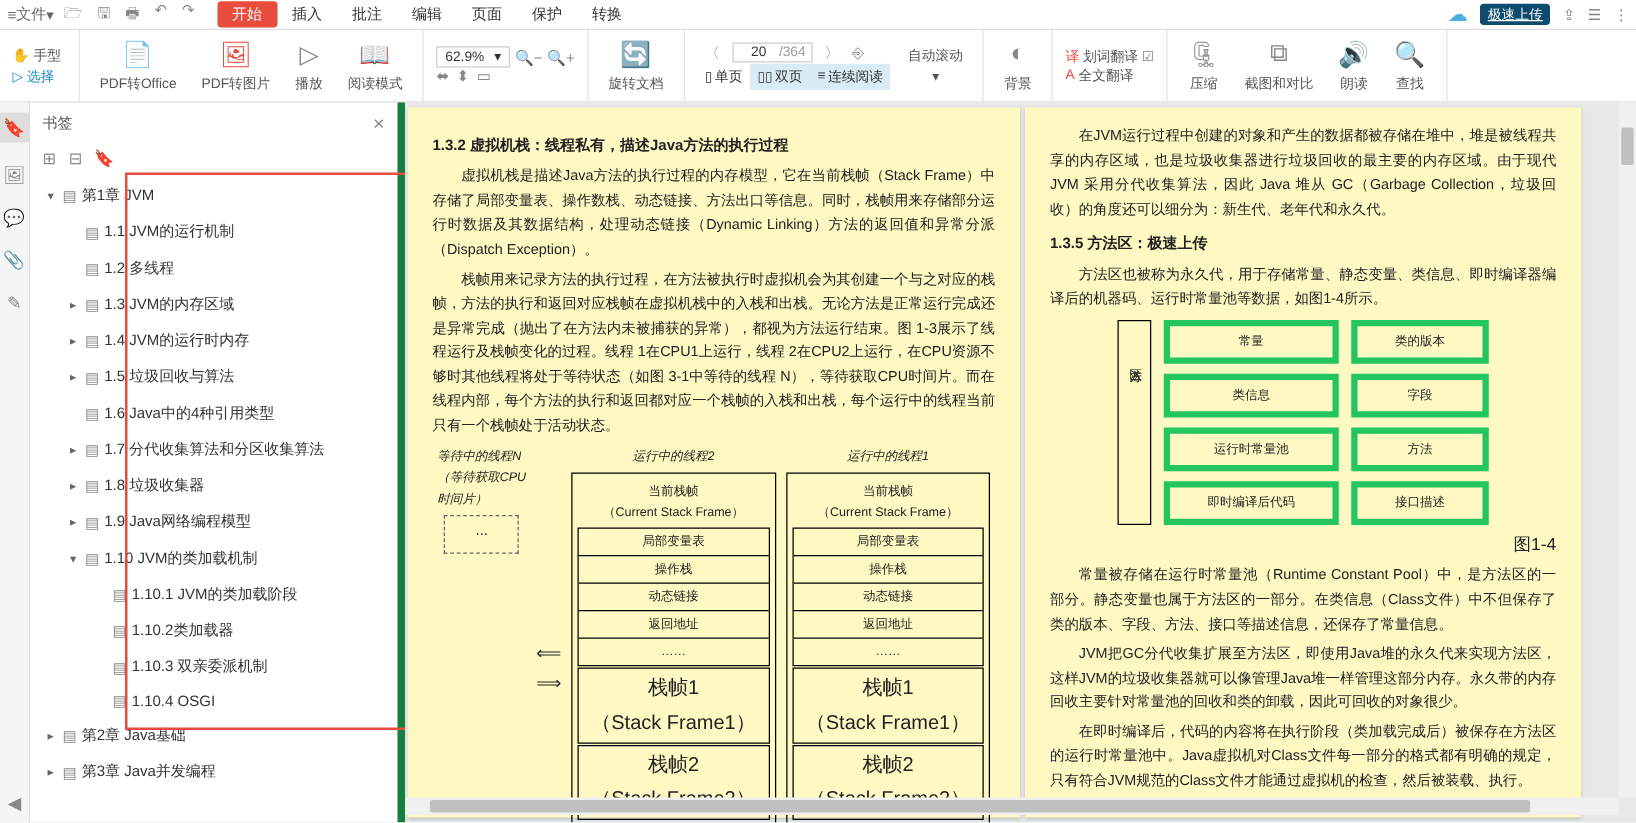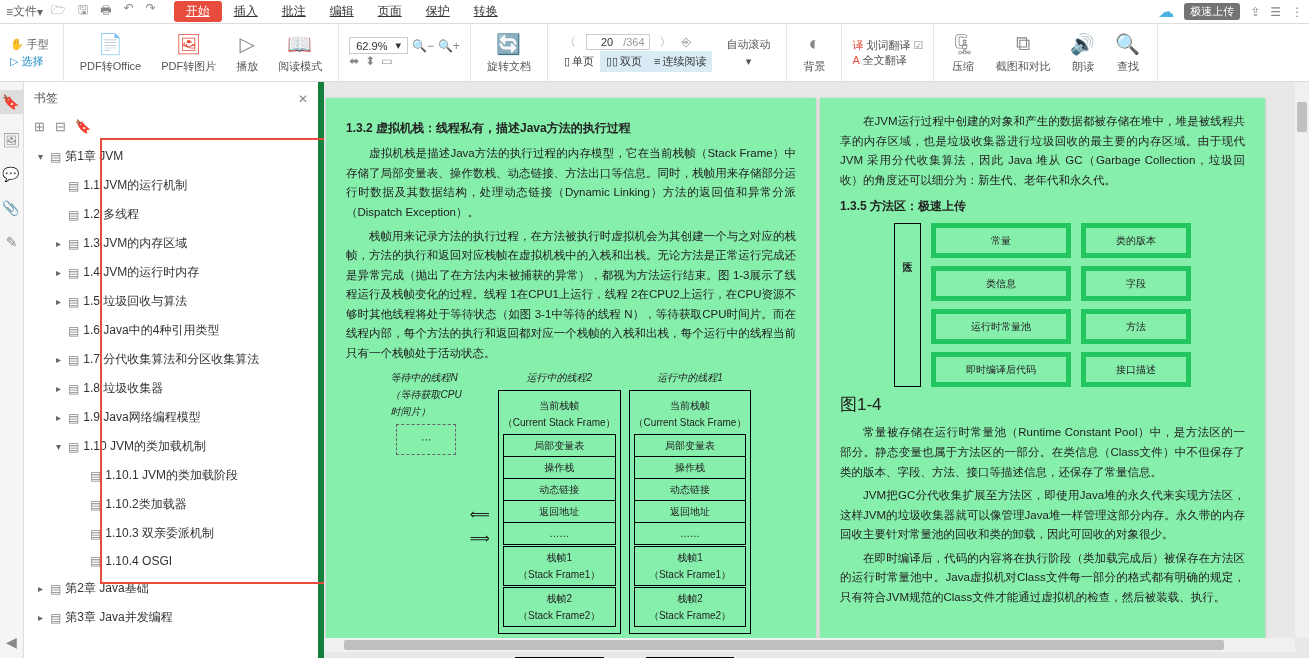--- a/index.html
+++ b/index.html
@@ -1,25 +1,25 @@
 <!DOCTYPE html>
 <html><head>
 <meta charset="utf-8">
 <style>
 * { margin: 0; padding: 0; box-sizing: border-box; font-family: "Microsoft YaHei", sans-serif; }
 body { width: 1309px; height: 658px; background: #fff; overflow: hidden; font-size: 12px; color: #333; }
 
 
 .menubar { height: 24px; display: flex; align-items: center; padding: 0 6px; border-bottom: 1px solid #ddd; background: #fff; }
-.menubar .menu-item { padding: 2px 12px; cursor: pointer; text-decoration: underline; }
+.menubar .menu-item { padding: 2px 12px; cursor: pointer; }
 .menubar .menu-item.active { background: #e74c3c; color: #fff; border-radius: 3px; }
 .menubar .file-menu { color: #666; display: flex; align-items: center; }
 .menubar .quick-icons { display: flex; gap: 12px; margin-left: 8px; color: #888; }
 .menubar .right-icons { margin-left: auto; display: flex; gap: 10px; align-items: center; color: #888; }
-.upload-badge { background: #737373; color: #fff; padding: 1px 6px; border-radius: 3px; font-size: 11px; }
+.upload-badge { background: #0c4a6e; color: #fff; padding: 1px 6px; border-radius: 3px; font-size: 11px; text-decoration: underline; }
 
 
 .toolbar { height: 58px; display: flex; align-items: center; border-bottom: 1px solid #ddd; padding: 0 4px; background: #fff; }
 .tool-group { display: flex; align-items: center; border-right: 1px solid #e6e6e6; padding: 0 6px; height: 100%; }
 .tool-left { display: flex; flex-direction: column; gap: 2px; padding-right: 8px; }
 .tool-left-item { display: flex; align-items: center; gap: 3px; font-size: 11px; color: #555; cursor: pointer; }
 .tool-left-item.sel { color: #1a8ac6; }
 .tool-btn { display: flex; flex-direction: column; align-items: center; justify-content: center; padding: 3px 10px; cursor: pointer; font-size: 11px; color: #555; gap: 3px; }
 .tool-btn .ic { font-size: 20px; color: #e74c3c; height: 24px; display: flex; align-items: center; }
 .tool-btn .ic.gray { color: #888; }
@@ -55,35 +55,35 @@
 .bm-item { display: flex; align-items: center; padding: 6px 4px 6px 10px; font-size: 12px; color: #333; cursor: pointer; white-space: nowrap; }
 .bm-item .tw { width: 12px; font-size: 10px; color: #666; display: inline-block; }
 .bm-item .bic { color: #888; margin-right: 4px; font-size: 12px; }
 .bm-item.l1 { padding-left: 14px; }
 .bm-item.l2 { padding-left: 32px; }
 .bm-item.l3 { padding-left: 54px; }
 .red-box { position: absolute; border: 2px solid #e74c3c; pointer-events: none; }
 
 
 .doc-area { flex: 1; background: #e8e8e8; display: flex; overflow: hidden; position: relative; }
-.page { background: #86efac; margin: 16px 2px; box-shadow: 0 1px 3px rgba(0,0,0,0.2); padding: 14px 20px; font-size: 11.5px; line-height: 1.7; color: #222; }
+.page { background: #fef9c3; margin: 4px 2px; box-shadow: 0 1px 3px rgba(0,0,0,0.2); padding: 14px 20px; font-size: 11.5px; line-height: 1.7; color: #222; }
 .page.left { width: 490px; }
 .page.right { width: 445px; }
 .page h4 { font-size: 12px; font-weight: bold; margin: 6px 0; }
 .page p { text-indent: 2em; margin-bottom: 4px; text-align: justify; }
-.fig { text-align: left; font-size: 17px; margin: 4px 0; }
+.fig { text-align: right; font-size: 14px; margin: 4px 0; }
 
 
 .diag13 { display: flex; justify-content: center; gap: 8px; margin: 6px 0; font-size: 10px; }
 .col { display: flex; flex-direction: column; align-items: center; gap: 2px; }
 .cpu-box { border: 1px solid #000; padding: 6px 4px; min-width: 120px; text-align: center; }
 .frame-inner { border: 1px solid #000; }
 .frame-cell { border-bottom: 1px solid #000; padding: 2px 12px; text-align: center; font-size: 10px; }
 .frame-cell:last-child { border-bottom: none; }
-.stack-box { border: 1px solid #000; padding: 2px 10px; margin-top: 1px; font-size: 10px; text-align: center; }
+.stack-box { border: 1px solid #000; padding: 2px 10px; margin-top: 1px; font-size: 16px; text-align: center; }
 .dash-box { border: 1px dashed #666; padding: 6px 4px; min-width: 60px; text-align: center; }
 .col-label { font-size: 10px; margin-bottom: 2px; font-style: italic; }
 .cpu-under { border: 1px solid #000; padding: 4px 30px; margin-top: 2px; }
 .arrows { display: flex; flex-direction: column; justify-content: center; font-size: 14px; }
 
 
 .diag14 { display: flex; justify-content: center; gap: 10px; margin: 6px 0 2px; font-size: 10px; }
 .method-area-label { border: 1px solid #000; writing-mode: vertical-rl; padding: 30px 4px; display: flex; align-items: center; }
 .ma-col { display: flex; flex-direction: column; gap: 8px; }
 .ma-box { border: 5px solid #22c55e; padding: 4px 30px; text-align: center; }
@@ -383,20 +383,21 @@
           <div>⇅</div>
           <div class="cpu-under">CPU1</div>
         </div>
       </div>
 
     </div>
 
     <div class="page right">
       <p>在JVM运行过程中创建的对象和产生的数据都被存储在堆中，堆是被线程共享的内存区域，也是垃圾收集器进行垃圾回收的最主要的内存区域。由于现代 JVM 采用分代收集算法，因此 Java 堆从 GC（Garbage Collection，垃圾回收）的角度还可以细分为：新生代、老年代和永久代。</p>
       <h4>1.3.5 方法区：极速上传</h4>
+      <p>方法区也被称为永久代，用于存储常量、静态变量、类信息、即时编译器编译后的机器码、运行时常量池等数据，如图1-4所示。</p>
 
       <div class="diag14">
         <div class="method-area-label">方法区</div>
         <div class="ma-col">
           <div class="ma-box">常量</div>
           <div class="ma-box">类信息</div>
           <div class="ma-box">运行时常量池</div>
           <div class="ma-box">即时编译后代码</div>
         </div>
         <div class="ma-col" style="justify-content:center">

